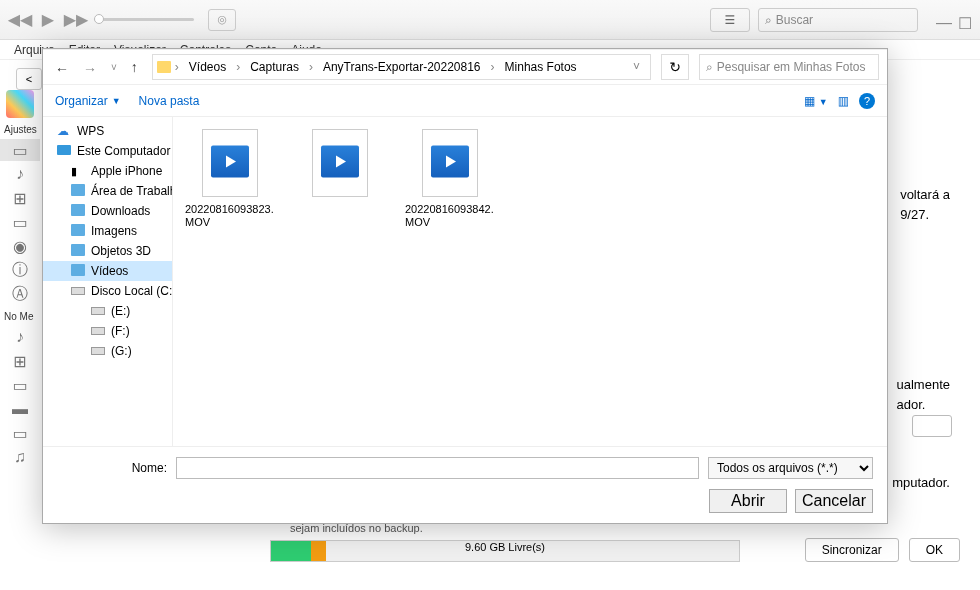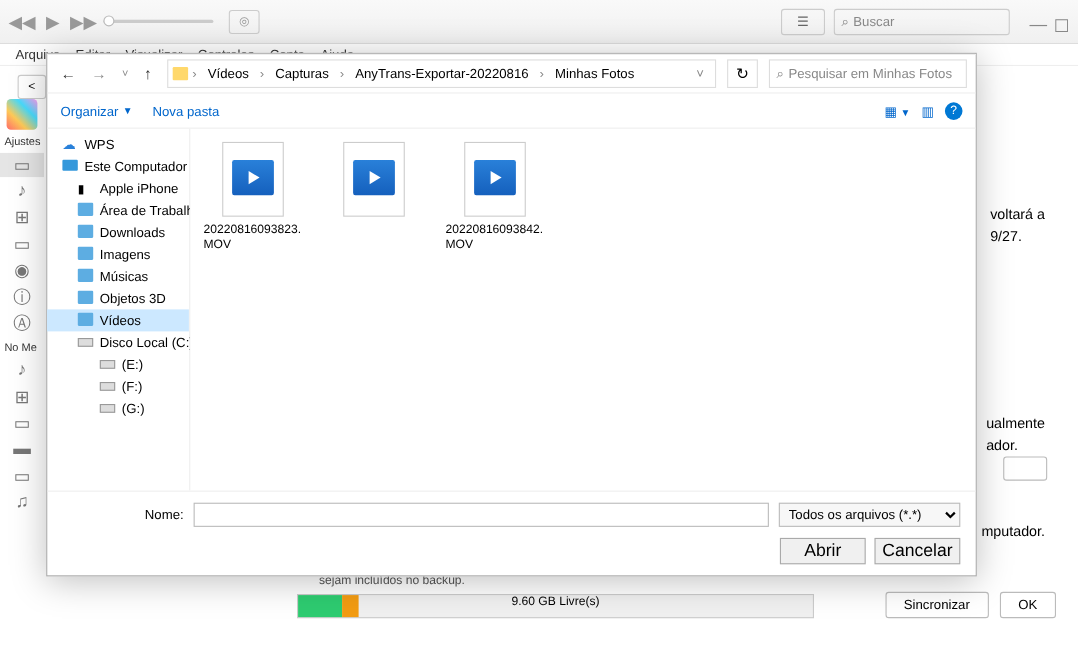--- a/index.html
+++ b/index.html
@@ -229,24 +229,20 @@
         <div class="fd-tree-item indent">
           <span class="fd-tree-icon"><span class="folder-ico" style="background:#5dade2"></span></span>
           <span>Downloads</span>
         </div>
         <div class="fd-tree-item indent">
           <span class="fd-tree-icon"><span class="folder-ico" style="background:#5dade2"></span></span>
           <span>Imagens</span>
         </div>
         <div class="fd-tree-item indent">
           <span class="fd-tree-icon"><span class="folder-ico" style="background:#5dade2"></span></span>
-          <span>Músicas</span>
-        </div>
-        <div class="fd-tree-item indent">
-          <span class="fd-tree-icon"><span class="folder-ico" style="background:#5dade2"></span></span>
           <span>Objetos 3D</span>
         </div>
         <div class="fd-tree-item indent selected">
           <span class="fd-tree-icon"><span class="folder-ico" style="background:#5dade2"></span></span>
           <span>Vídeos</span>
         </div>
         <div class="fd-tree-item indent">
           <span class="fd-tree-icon"><span class="drive-ico"></span></span>
           <span>Disco Local (C:)</span>
         </div>

